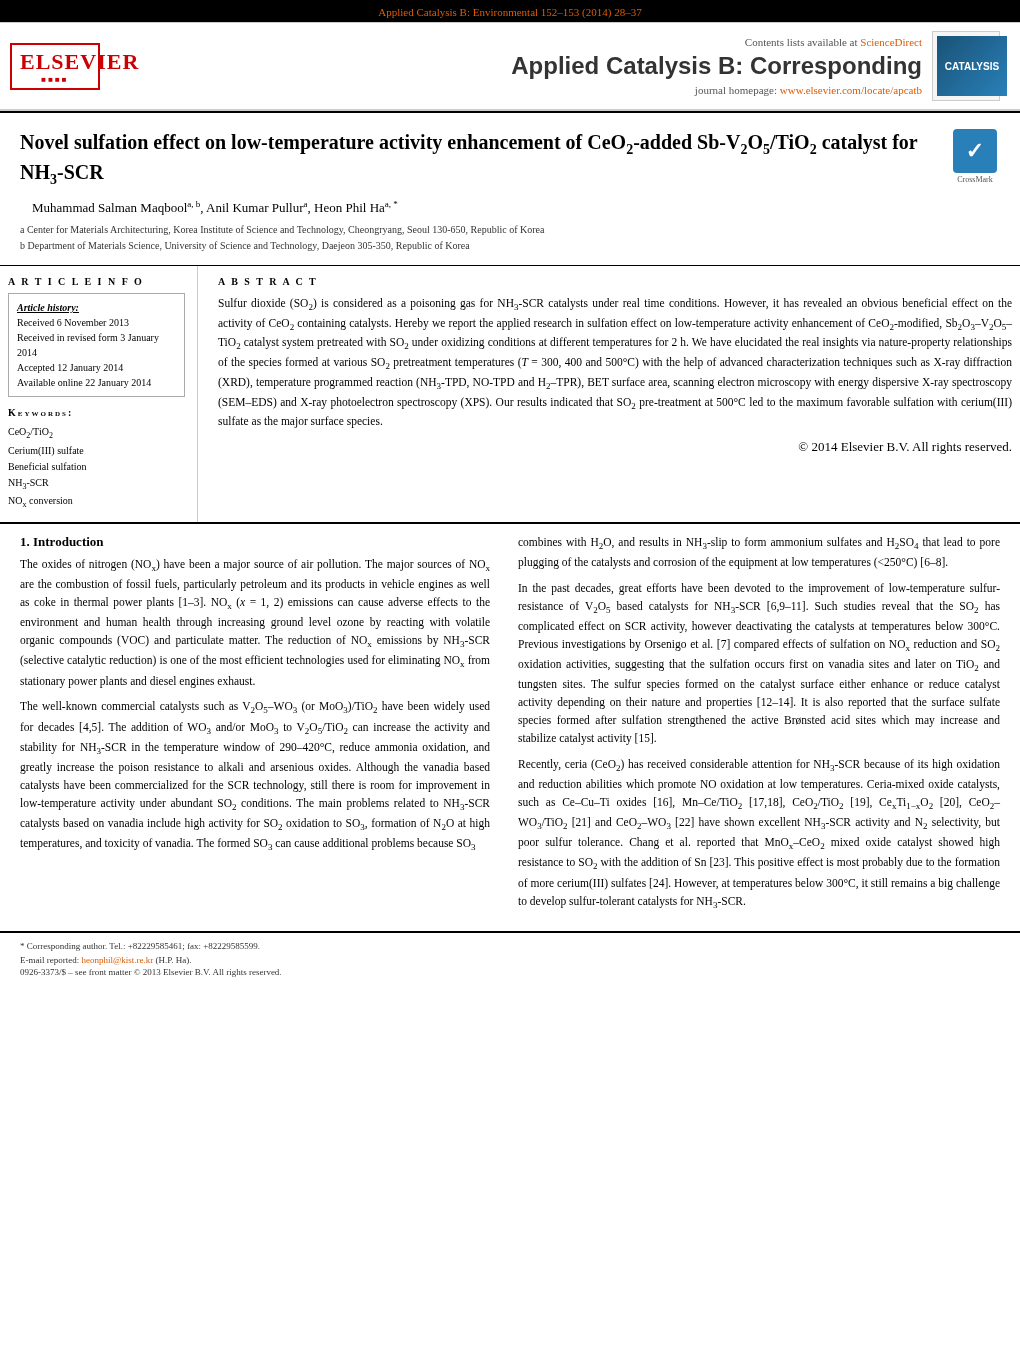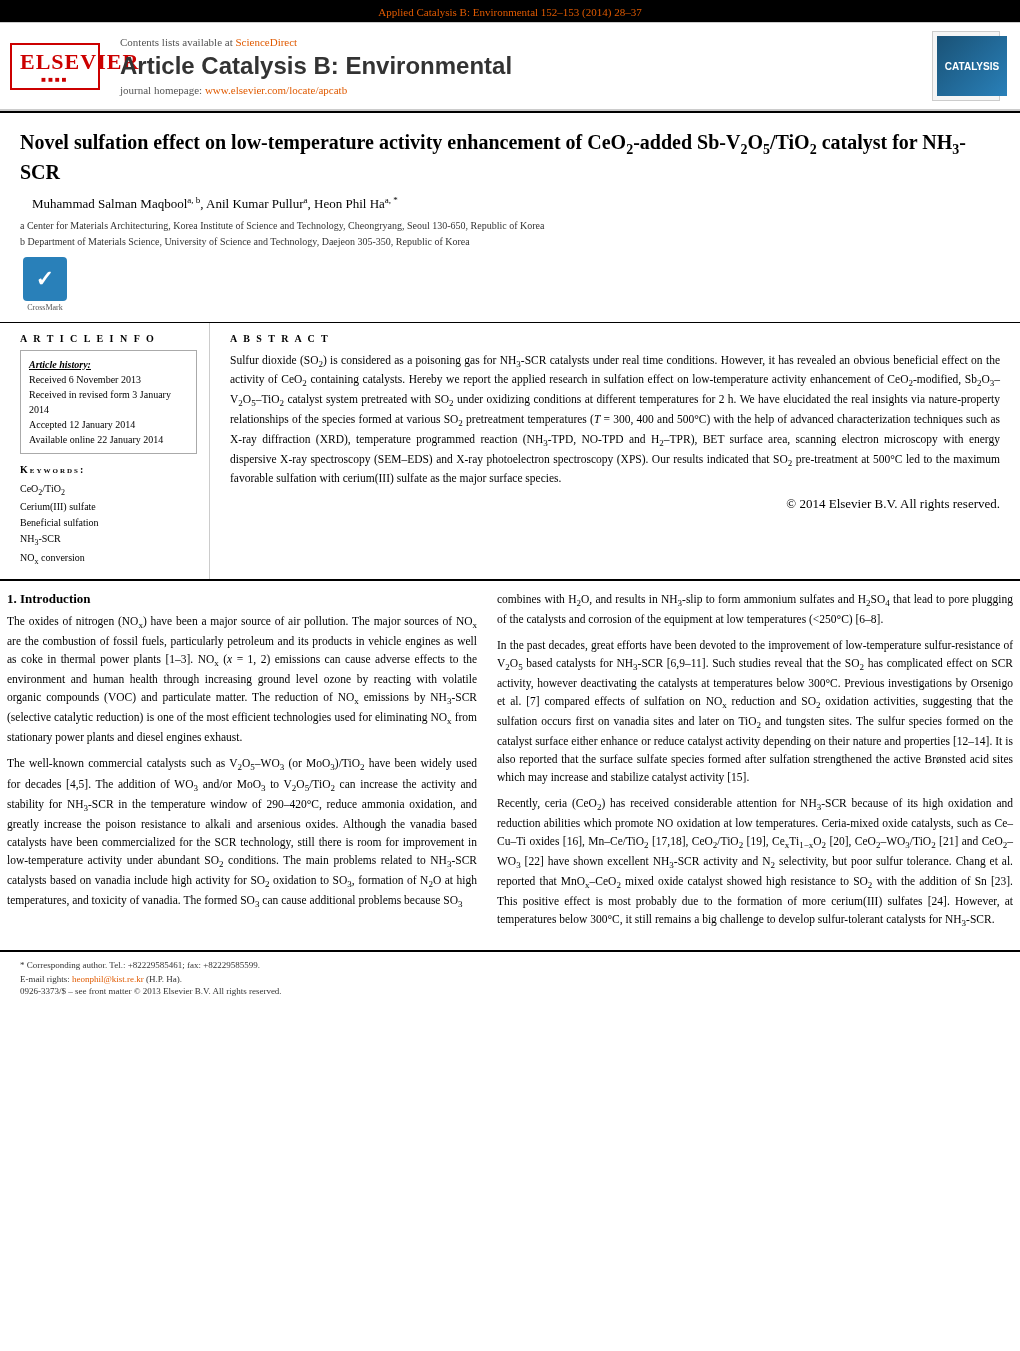--- a/index.html
+++ b/index.html
@@ -48,21 +48,21 @@
       color: #c00;
       letter-spacing: 1px;
     }
     .elsevier-logo-box .el-sub {
       font-size: 8px;
       color: #c00;
       letter-spacing: 2px;
     }
     .header-center {
       flex: 1;
-      text-align: left;
+      text-align: right;
     }
     .contents-available {
       font-size: 11px;
       color: #555;
       margin-bottom: 4px;
     }
     .contents-available a {
       color: #e05a00;
       text-decoration: none;
     }
@@ -105,23 +105,22 @@
       font-size: 10px;
       font-weight: bold;
       font-family: Arial, sans-serif;
     }
 
     
     .article-header {
       padding: 16px 20px 10px;
       border-bottom: 1px solid #000;
       display: flex;
-      gap: 6px;
+      gap: 32px;
       align-items: flex-start;
-      flex-direction: column;
     }
     .article-title-section {
       flex: 1;
     }
     .article-title {
       font-size: 20px;
       font-weight: bold;
       color: #000;
       line-height: 1.3;
       margin-bottom: 10px;
@@ -169,21 +168,21 @@
     .crossmark-text {
       font-size: 8px;
       color: #555;
       text-align: left;
       margin-top: 2px;
     }
 
     
     .article-body {
       display: flex;
-      padding: 0 20px;
+      padding: 0 8px;
       gap: 20px;
       border-bottom: 1px solid #000;
     }
     .article-info {
       width: 190px;
       flex-shrink: 0;
       padding: 10px 0;
       border-right: 1px solid #ccc;
       padding-right: 12px;
     }
@@ -242,22 +241,22 @@
     .copyright-line {
       font-size: 13px;
       text-align: right;
       margin-top: 8px;
       color: #000;
     }
 
     
     .main-content {
       display: flex;
-      padding: 10px 7px;
-      gap: 20px;
+      padding: 10px 20px;
+      gap: 28px;
     }
     .col-left {
       width: 470px;
       flex-shrink: 0;
     }
     .col-right {
       flex: 1;
     }
     .section-heading {
       font-size: 13px;
@@ -319,21 +318,21 @@
       <div class="el-text">ELSEVIER</div>
       <div class="el-sub">■■■■</div>
     </div>
   </div>
 
   <div class="header-center">
     <div class="contents-available">
       <span>Contents lists available at</span>
       <a>ScienceDirect</a>
     </div>
-    <div class="journal-title">Article Catalysis B: Environmental</div>
+    <div class="journal-title">Applied Catalysis B: Corresponding</div>
     <div class="journal-homepage">
       <span>journal homepage:</span>
       <a>www.elsevier.com/locate/apcatb</a>
     </div>
   </div>
 
   <div class="catalysis-logo">
     <div class="catalysis-logo-box">
       <div class="catalysis-logo-img">
         <span style="font-size:10px; font-weight:bold;">CATALYSIS</span>
@@ -419,18 +418,18 @@
     <div class="body-text">
       Recently, ceria (CeO<sub>2</sub>) has received considerable attention for NH<sub>3</sub>-SCR because of its high oxidation and reduction abilities which promote NO oxidation at low temperatures. Ceria-mixed oxide catalysts, such as Ce–Cu–Ti oxides [16], Mn–Ce/TiO<sub>2</sub> [17,18], CeO<sub>2</sub>/TiO<sub>2</sub> [19], Ce<sub>x</sub>Ti<sub>1−x</sub>O<sub>2</sub> [20], CeO<sub>2</sub>–WO<sub>3</sub>/TiO<sub>2</sub> [21] and CeO<sub>2</sub>–WO<sub>3</sub> [22] have shown excellent NH<sub>3</sub>-SCR activity and N<sub>2</sub> selectivity, but poor sulfur tolerance. Chang et al. reported that MnO<sub>x</sub>–CeO<sub>2</sub> mixed oxide catalyst showed high resistance to SO<sub>2</sub> with the addition of Sn [23]. This positive effect is most probably due to the formation of more cerium(III) sulfates [24]. However, at temperatures below 300°C, it still remains a big challenge to develop sulfur-tolerant catalysts for NH<sub>3</sub>-SCR.
     </div>
   </div>
 </div>
 
 <hr class="hr-thin">
 <div class="footer-area">
   <div class="footnote-star">* Corresponding author. Tel.: +82229585461; fax: +82229585599.</div>
   <div class="footer-note">
-    <span>E-mail rights:</span>
+    <span>E-mail reported:</span>
     <a>heonphil@kist.re.kr</a>
     <span>(H.P. Ha).</span>
   </div>
   <div class="footer-note">0926-3373/$ – see front matter © 2013 Elsevier B.V. All rights reserved.</div>
 </div>
 
 </body></html>

